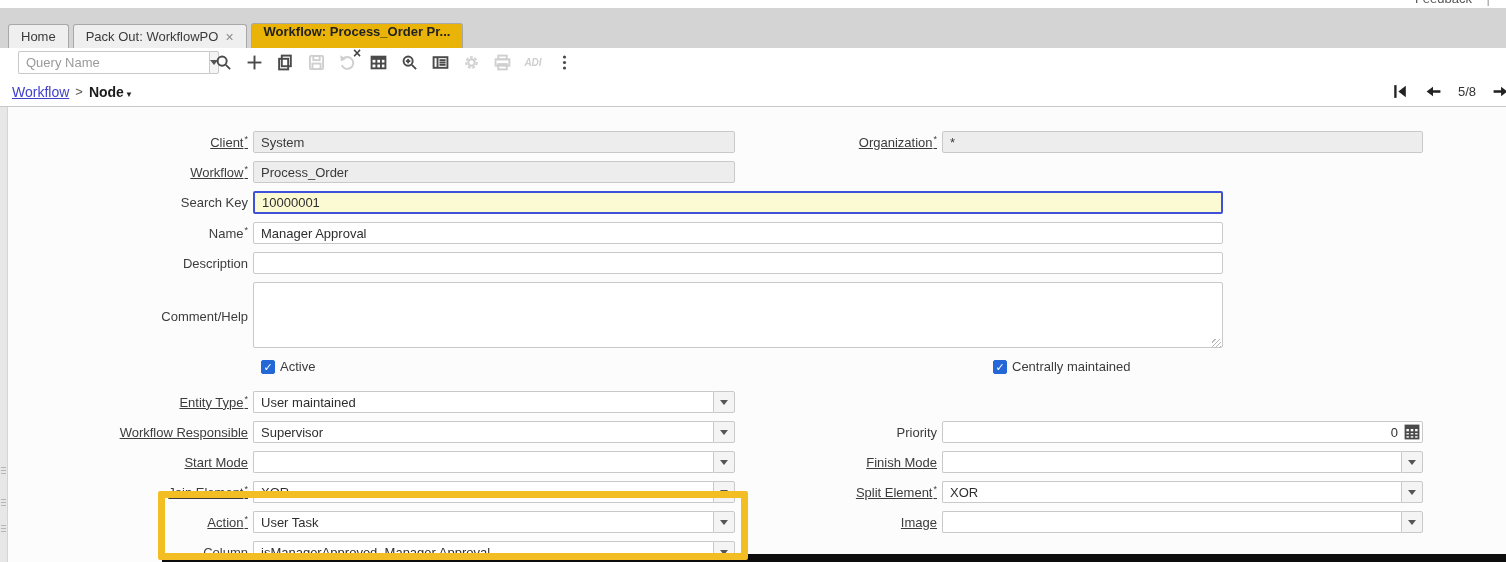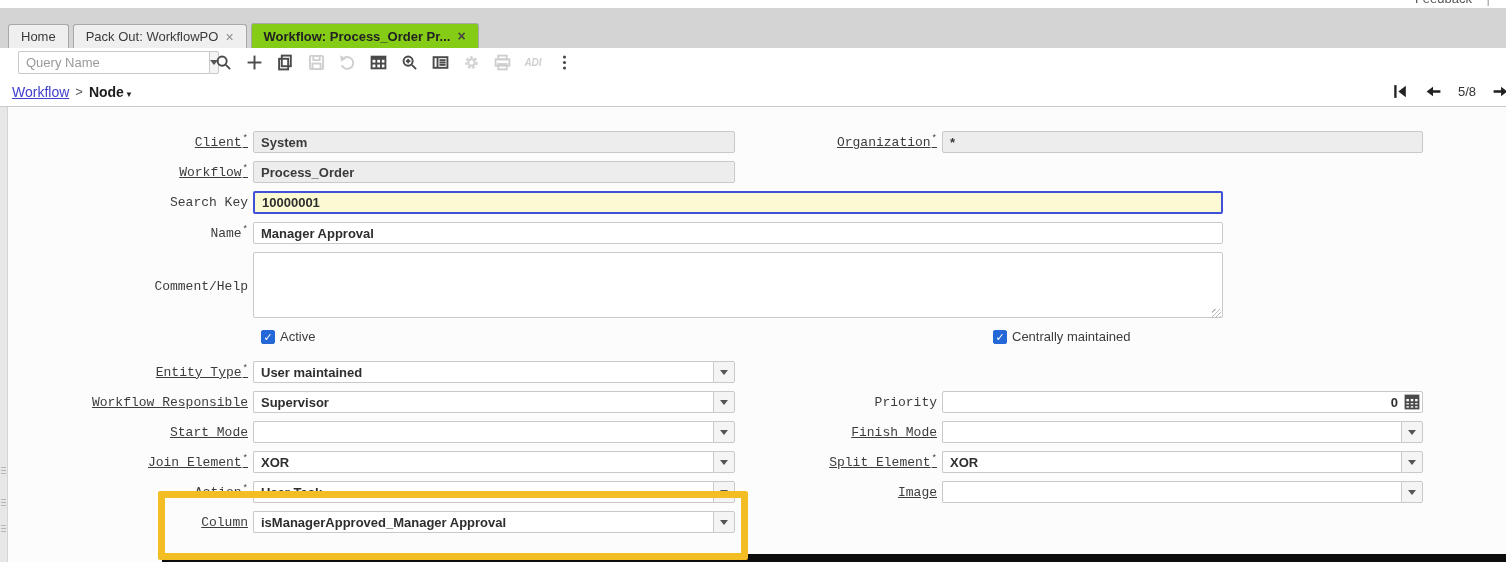--- a/index.html
+++ b/index.html
@@ -10,21 +10,21 @@
   
   .topstrip { height:8px; background:#fff; position:relative; overflow:hidden; }
   .feedback { position:absolute; top:-9px; right:34px; font-size:13px; color:#555; }
   .feedback-sep { position:absolute; top:-9px; right:16px; font-size:13px; color:#999; }
 
   
   .tabbar { height:40px; background:#d4d4d4; display:flex; align-items:flex-end; padding-left:8px; }
   .tab { height:24px; display:flex; align-items:center; gap:7px; padding:0 12px;
     background:#efefef; border:1px solid #a8a8a8; border-bottom:none;
     border-radius:3px 3px 0 0; margin-right:4px; font-size:13px; color:#3a3a3a; cursor:pointer; }
-  .tab.active { background:#84cc16; font-weight:bold; height:25px; color:#222; }
+  .tab.active { background:#eab308; font-weight:bold; height:25px; color:#222;flex-direction:column; }
   .tab .x { font-size:14px; color:#8a8a8a; font-weight:normal; line-height:1; }
   .tab.active .x { color:#444; font-weight:bold; }
 
   
   .toolbar { height:29px; background:#fff; display:flex; align-items:center; padding-left:18px; }
   .combo { display:flex; height:23px; }
   .combo input { flex:1; height:100%; border:1px solid #c9c9c9; border-right:none;
     border-radius:2px 0 0 2px; padding:0 7px; font-size:13px; color:#333; outline:none; background:#fff; }
   .combo input::placeholder { color:#9a9a9a; }
   .combo-btn { width:23px; border:1px solid #c9c9c9; background:#f4f4f4; border-radius:0 2px 2px 0;
@@ -53,29 +53,29 @@
   .navic { width:17px; height:17px; cursor:pointer; }
 
   
   .content { position:relative; height:461px; background:#fcfcfc; border-bottom:1px solid #d2d2d2;
     display:flex; }
   .splitter { width:8px; background:#e7e7e7; border-right:1px solid #d4d4d4; position:relative; }
   .grip { position:absolute; left:1px; width:5px; height:9px;
     background:repeating-linear-gradient(#b5b5b5 0 1px, transparent 1px 3px); }
   .form { flex:1; padding-top:24px; }
   .row { display:flex; align-items:center; margin-bottom:8px; font-size:13px; }
-  .lbl { width:245px; flex:none; text-align:right; padding-right:5px; color:#3c3c3c;font-family:Liberation Mono, monospace; }
+  .lbl { width:245px; flex:none; text-align:right; padding-right:5px; color:#3c3c3c; }
   .lbl.r { width:207px; }
   .flink { text-decoration:underline; cursor:pointer; }
   sup.req { font-size:9px; vertical-align:super; margin-left:1px; }
   .fld { flex:none; }
   .fld.l { width:482px; } .fld.r { width:481px; } .fld.full { width:970px; }
   .tin { width:100%; height:22px; border:1px solid #c9c9c9; border-radius:2px; padding:0 7px;
     font-size:13px; color:#2e2e2e; background:#fff; outline:none;
-    font-family:"Liberation Sans","DejaVu Sans",sans-serif;font-weight:bold; }
+    font-family:"Liberation Sans","DejaVu Sans",sans-serif; }
   .tin.ro { background:#ededed; color:#3a3a3a; }
   .tin.focusy { border:2px solid #3f51d9; background:#fbfad2; height:23px; }
   .cmb { display:flex; height:22px; }
   .cmb .tin { border-radius:2px 0 0 2px; border-right:none; }
   .cmb .combo-btn { height:22px; }
   .ta { width:100%; height:66px; border:1px solid #c9c9c9; border-radius:2px; padding:4px 7px;
     font-size:13px; resize:none; background:#fff; outline:none; position:relative;
     font-family:"Liberation Sans","DejaVu Sans",sans-serif; }
   .tawrap { position:relative; }
   .tawrap::after { content:""; position:absolute; right:2px; bottom:3px; width:9px; height:9px;
@@ -256,20 +256,24 @@
       <div class="row">
         <label class="lbl"><span>Search Key</span></label>
         <div class="fld full"><input class="tin focusy" value="10000001" style=""></div>
       </div>
 
       <div class="row">
         <label class="lbl"><span>Name</span><sup class="req">*</sup></label>
         <div class="fld full"><input class="tin" value="Manager Approval" style=""></div>
       </div>
 
+      <div class="row">
+        <label class="lbl"><span>Description</span></label>
+        <div class="fld full"><input class="tin" value="" style=""></div>
+      </div>
 
       <div class="row">
         <label class="lbl"><span>Comment/Help</span></label>
         <div class="fld full tawrap"><textarea class="ta" style=""></textarea></div>
       </div>
 
       <div class="checksrow">
         <span class="cb" style="left:253px">
           <span class="box">✓</span>
           <span>Active</span>

